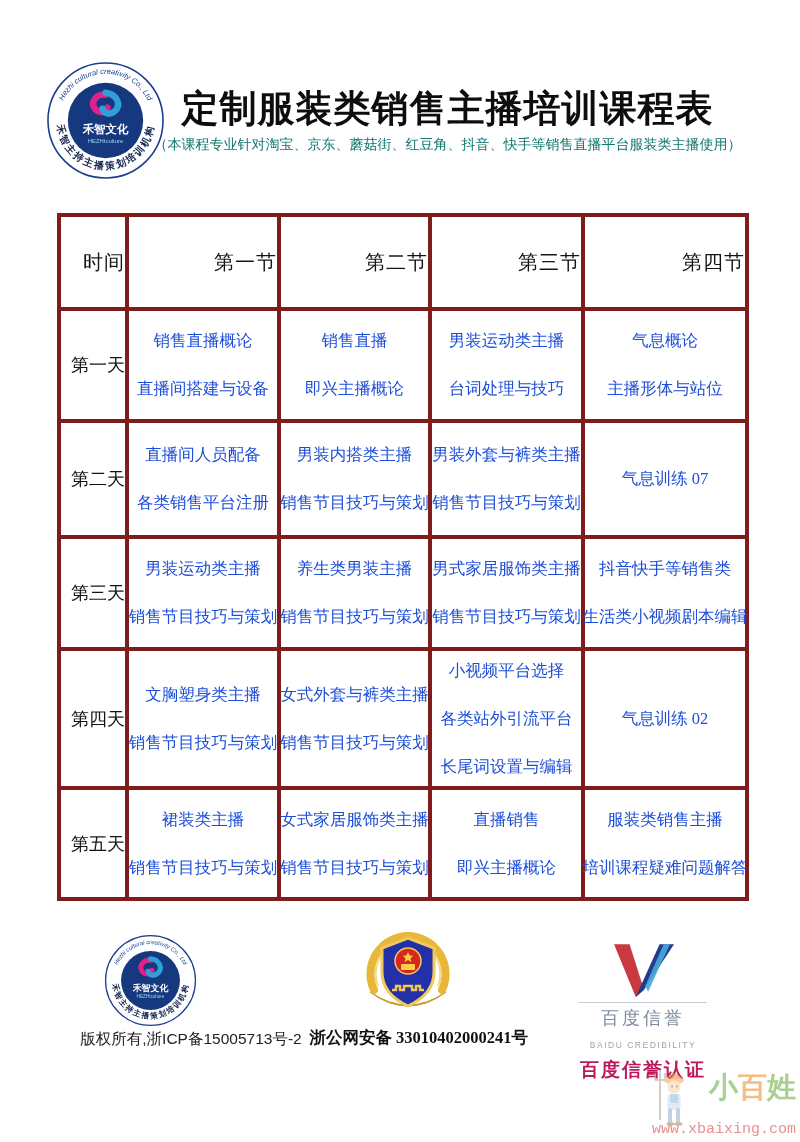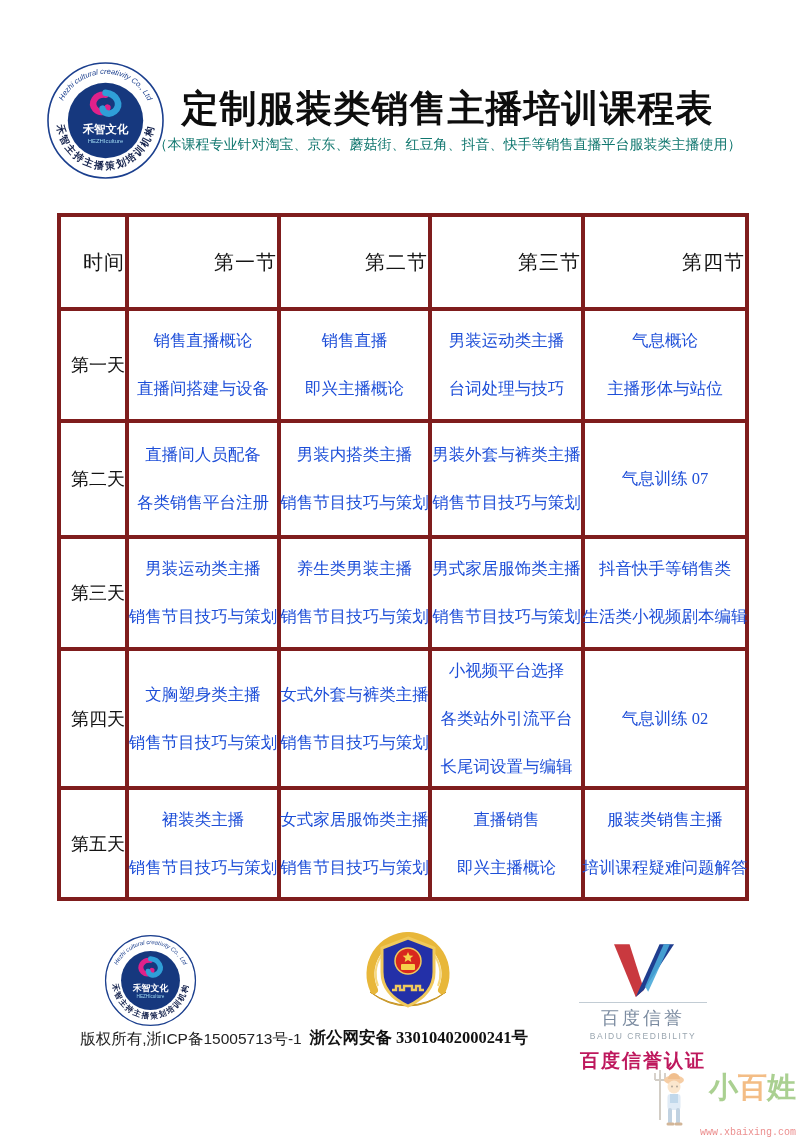--- a/index.html
+++ b/index.html
@@ -30,30 +30,30 @@
   .copyright{position:absolute;left:55px;top:1029px;width:272px;text-align:center;
              font-family:"Liberation Sans",sans-serif;font-size:15.5px;color:#222;}
   .badge{position:absolute;left:358px;top:928px;width:100px;height:92px;}
   .police-text{position:absolute;left:296px;top:1027px;width:232px;text-align:right;
                font-family:Liberation Serif, serif;font-weight:bold;font-size:16.5px;color:#111;}
   .baidu{position:absolute;left:573px;top:940px;width:140px;text-align:center;
          font-family:"Liberation Sans",sans-serif;}
   .baidu svg{display:block;margin:0 auto;}
   .baidu-rule{height:1px;background:#c2ccd4;margin:2px 6px 3px 6px;}
   .baidu-cn{font-size:18px;color:#7b8ba0;letter-spacing:3px;}
-  .baidu-en{font-size:8.5px;color:#9aa6b0;letter-spacing:1.5px;margin-top:1px;}
+  .baidu-en{font-size:8.5px;color:#9aa6b0;letter-spacing:1.5px;margin-top:10px;}
   .baidu-cert{font-size:19px;font-weight:bold;color:#be185d;letter-spacing:2px;margin-top:7px;}
 
   
   .watermark{position:absolute;right:2px;bottom:4px;width:150px;height:76px;opacity:.85;}
   .wm-mascot{position:absolute;left:6px;bottom:8px;}
   .wm-name{position:absolute;left:44px;top:6px;width:104px;text-align:right;
            font-family:"Liberation Sans",sans-serif;font-weight:bold;font-size:29px;white-space:nowrap;}
   .wm-url{position:absolute;right:2px;bottom:0;font-family:"Liberation Mono",monospace;
-          font-size:10px;color:#e87a7a;white-space:nowrap;}
+          font-size:15px;color:#e87a7a;white-space:nowrap;}
 </style>
 </head>
 <body>
 
 <div class="page">
 
   <div class="logo-top">
     <svg viewBox="0 0 120 120" width="119" height="119">
       <circle cx="60" cy="60" r="58" fill="#ffffff" stroke="#1b3f8e" stroke-width="1.6"></circle>
       <path id="arcTopA" d="M 13,60 A 47,47 0 1 1 107,60" fill="none"></path>
@@ -245,21 +245,21 @@
         <textPath href="#arcBotB" startOffset="50%" text-anchor="middle">禾智主持主播策划培训机构</textPath>
       </text>
       <circle cx="60" cy="60" r="38" fill="#16387e"></circle>
       <path d="M60,34 C50,33 44,42 50,49 C54,53 61,52 62,47" fill="none" stroke="#e0218a" stroke-width="6.5" stroke-linecap="round"></path>
       <path d="M60,32 C71,33 77,44 69,51 C64,55 58,53 57,48" fill="none" stroke="#2f9fd8" stroke-width="6.5" stroke-linecap="round"></path>
       <text x="60" y="73" text-anchor="middle" font-size="11.5" font-weight="bold" fill="#ffffff">禾智文化</text>
       <text x="60" y="83" text-anchor="middle" font-size="6" fill="#9fd8f0" font-family="Liberation Sans, sans-serif">HEZHIculture</text>
     </svg>
   </div>
 
-  <div class="copyright">版权所有,浙ICP备15005713号-1</div>
+  <div class="copyright">版权所有,浙ICP备15005713号-2</div>
 
   <div class="badge">
     <svg viewBox="0 0 100 92" width="100" height="92">
       <path d="M12,64 Q50,90 88,64 Q70,78 50,78 Q30,78 12,64 Z" fill="#e8b73a" stroke="#c69425" stroke-width="1"></path>
       <path d="M16,62 A38,38 0 0 1 50,8" fill="none" stroke="#e8b73a" stroke-width="8" stroke-linecap="round"></path>
       <path d="M84,62 A38,38 0 0 0 50,8" fill="none" stroke="#e8b73a" stroke-width="8" stroke-linecap="round"></path>
       <path d="M20,58 A32,32 0 0 1 50,14" fill="none" stroke="#f6d981" stroke-width="2"></path>
       <path d="M80,58 A32,32 0 0 0 50,14" fill="none" stroke="#f6d981" stroke-width="2"></path>
       <path d="M50,10 L76,20 L76,44 Q76,66 50,78 Q24,66 24,44 L24,20 Z" fill="#2330a8" stroke="#f0c95c" stroke-width="3"></path>
       <circle cx="50" cy="33" r="13" fill="#d8281e" stroke="#f0c95c" stroke-width="1.5"></circle>

